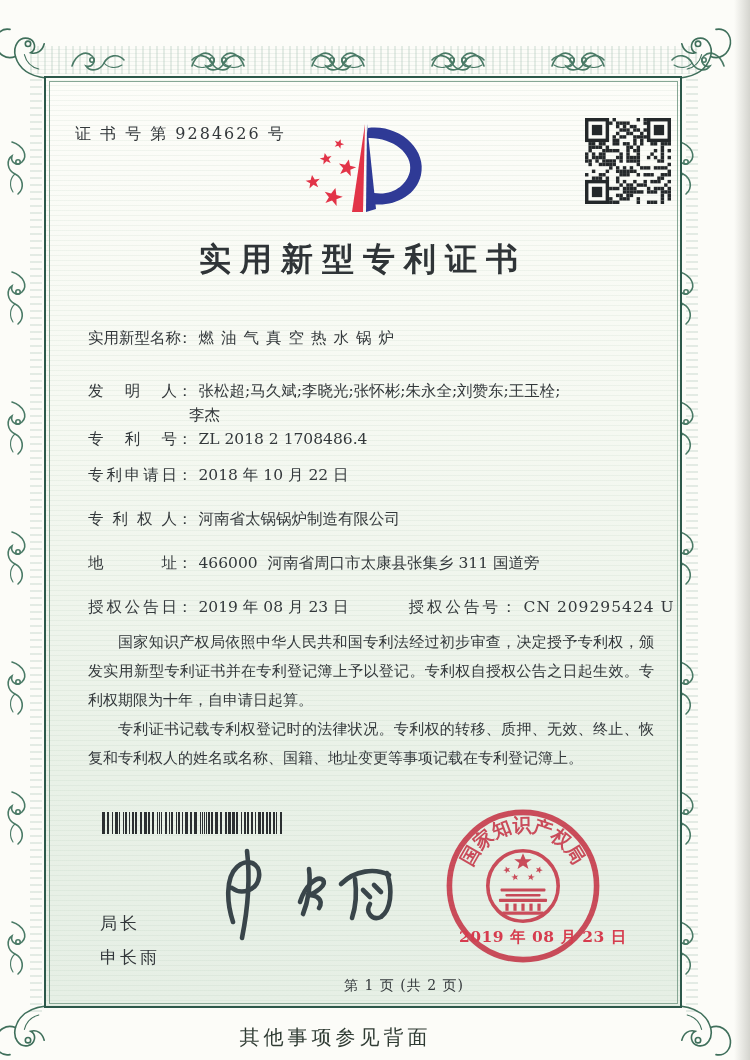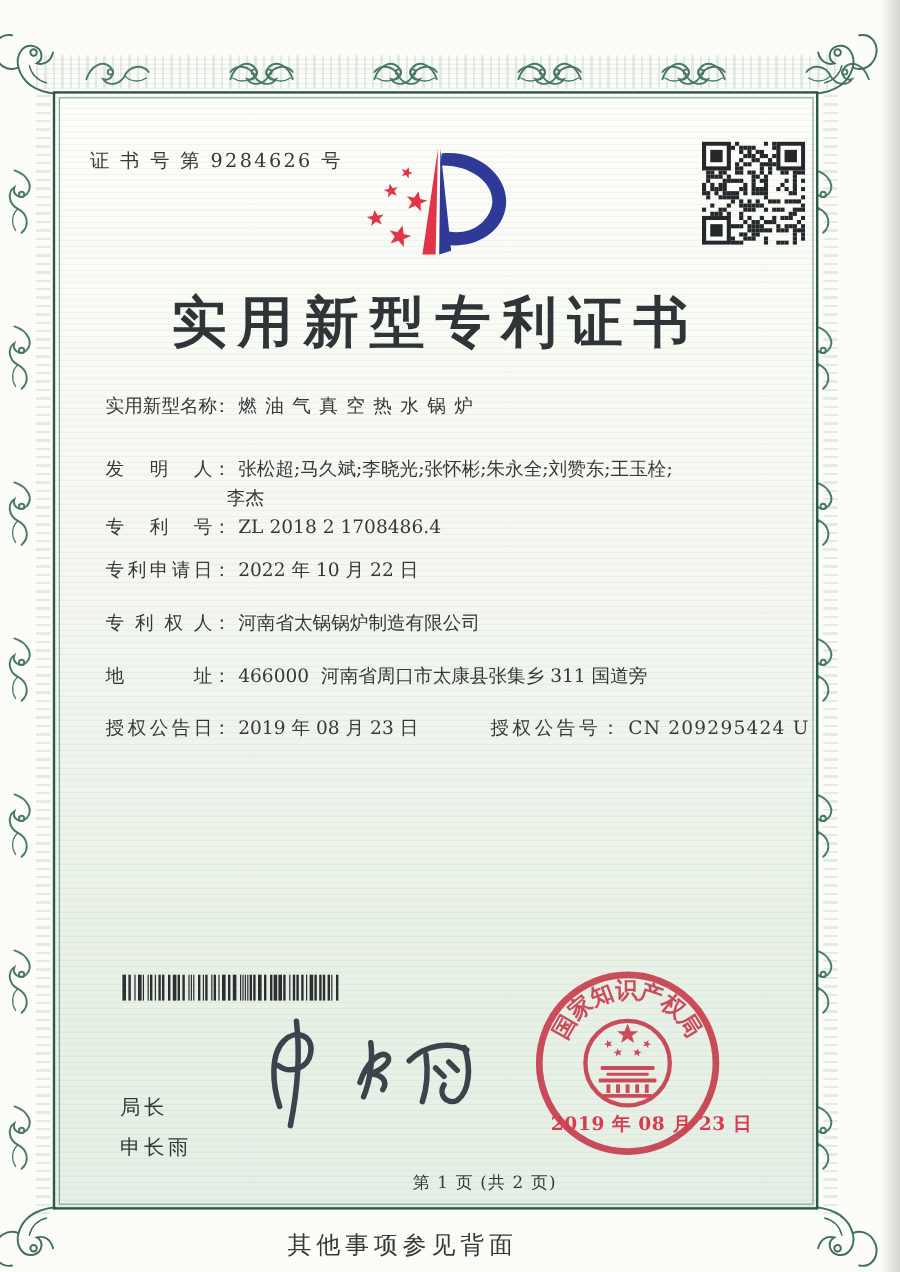--- a/index.html
+++ b/index.html
@@ -31,21 +31,21 @@
   .frame::after{
     content:""; position:absolute; inset:0;
     background:repeating-linear-gradient(0deg, rgba(140,175,150,.10) 0 1px, transparent 1px 5px);
   }
   .scan-edge{position:absolute; right:0; top:0; width:16px; height:100%;
     background:linear-gradient(90deg, transparent, rgba(110,110,100,.28)); pointer-events:none;}
   
   .abs{position:absolute;}
   .cert-no{left:75px; top:124px; font-size:16px; letter-spacing:2px; z-index:5;}
   .title{left:44px; top:238px; width:638px; text-align:center;
-    font-size:46px; font-weight:600; letter-spacing:9px; color:#2f3437; z-index:5;}
+    font-size:32px; font-weight:600; letter-spacing:9px; color:#2f3437; z-index:5;}
   .field-row{left:88px; width:575px; font-size:15.5px; z-index:5; white-space:nowrap;}
   .flabel{display:inline-block; width:89px; text-align:justify; text-align-last:justify; vertical-align:top;}
   .fcolon{display:inline-block; margin-right:6px;}
   .fvalue{white-space:pre;}
   .fvalue-spread{letter-spacing:7px;}
   .cont-indent{display:inline-block; width:101px;}
   .pair2{margin-left:60px; letter-spacing:1px;}
   .pair2 .p2label{letter-spacing:3px;}
   .body-block{left:88px; top:628px; width:566px; font-size:15px; line-height:1.93;
     text-align:justify; z-index:5;}
@@ -370,32 +370,36 @@
   <div class="abs field-row" style="top:381px">
     <span class="flabel">发明人</span><span class="fcolon">：</span><span class="fvalue">张松超;马久斌;李晓光;张怀彬;朱永全;刘赞东;王玉栓;</span>
   </div>
   <div class="abs field-row" style="top:405px">
     <span class="cont-indent"></span><span class="fvalue">李杰</span>
   </div>
   <div class="abs field-row" style="top:429px">
     <span class="flabel">专利号</span><span class="fcolon">：</span><span class="fvalue">ZL 2018 2 1708486.4</span>
   </div>
   <div class="abs field-row" style="top:465px">
-    <span class="flabel">专利申请日</span><span class="fcolon">：</span><span class="fvalue">2022 年 10 月 22 日</span>
+    <span class="flabel">专利申请日</span><span class="fcolon">：</span><span class="fvalue">2018 年 10 月 22 日</span>
   </div>
   <div class="abs field-row" style="top:509px">
     <span class="flabel">专利权人</span><span class="fcolon">：</span><span class="fvalue">河南省太锅锅炉制造有限公司</span>
   </div>
   <div class="abs field-row" style="top:553px">
     <span class="flabel">地址</span><span class="fcolon">：</span><span class="fvalue">466000  河南省周口市太康县张集乡 311 国道旁</span>
   </div>
   <div class="abs field-row" style="top:597px">
     <span class="flabel">授权公告日</span><span class="fcolon">：</span><span class="fvalue">2019 年 08 月 23 日</span><span class="pair2"><span class="p2label">授权公告号</span><span class="fcolon">：</span><span class="fvalue">CN 209295424 U</span></span>
   </div>
 
+  <div class="abs body-block">
+    <p>国家知识产权局依照中华人民共和国专利法经过初步审查，决定授予专利权，颁发实用新型专利证书并在专利登记簿上予以登记。专利权自授权公告之日起生效。专利权期限为十年，自申请日起算。</p>
+    <p>专利证书记载专利权登记时的法律状况。专利权的转移、质押、无效、终止、恢复和专利权人的姓名或名称、国籍、地址变更等事项记载在专利登记簿上。</p>
+  </div>
 
   <svg class="abs barcode" id="barcode" width="188" height="22" viewBox="0 0 188 22">
       <rect x="2" y="0" width="3" height="22" fill="#2b2f31"></rect>
       <rect x="7" y="0" width="2" height="22" fill="#2b2f31"></rect>
       <rect x="12" y="0" width="1" height="22" fill="#2b2f31"></rect>
       <rect x="15" y="0" width="3" height="22" fill="#2b2f31"></rect>
       <rect x="19" y="0" width="1" height="22" fill="#2b2f31"></rect>
       <rect x="23" y="0" width="1" height="22" fill="#2b2f31"></rect>
       <rect x="25" y="0" width="2" height="22" fill="#2b2f31"></rect>
       <rect x="29" y="0" width="1" height="22" fill="#2b2f31"></rect>

